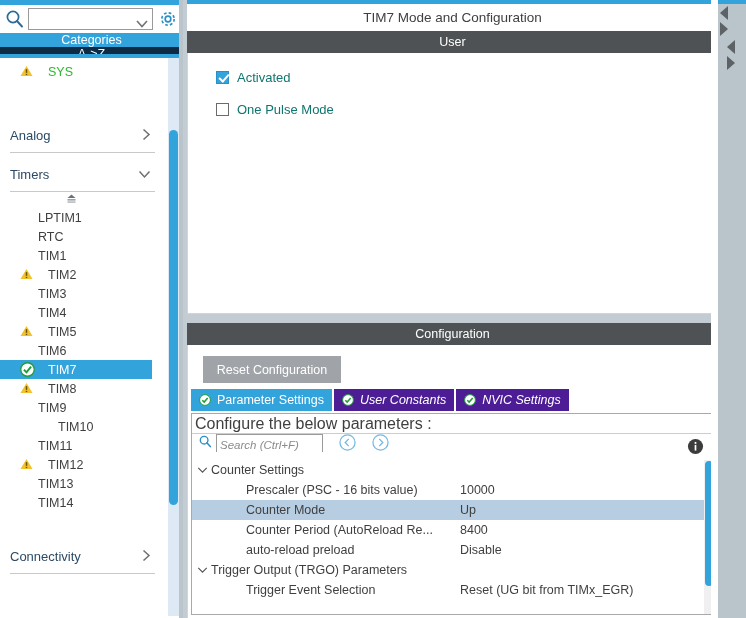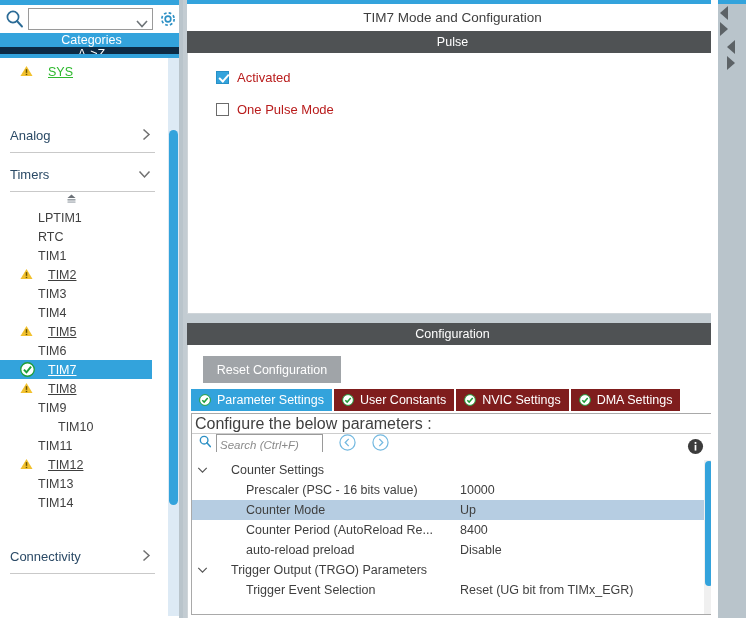--- a/index.html
+++ b/index.html
@@ -112,21 +112,21 @@
     color: #3f3f3f;
     padding-left: 22px;
     position: relative;
     white-space: nowrap;
     cursor: pointer;
   }
   .tree-row .warn {
     position: absolute; left: 20px; top: 3px;
     width: 13px; height: 12px;
   }
-  .tree-row.has-warn { padding-left: 48px; text-decoration: underline; }
+  .tree-row.has-warn { padding-left: 48px; }
   .tree-row.sel {
     background: #33a3dc;
     color: #ffffff;
     width: 152px;
   }
   .tree-row.sel .ok-ico {
     position: absolute; left: 20px; top: 2px;
     width: 15px; height: 15px;
   }
   .tree-row.green { color: #2eb82e; }
@@ -198,21 +198,21 @@
     position: absolute; left: 0; top: 53px;
     width: 531px; height: 261px;
     background: #ffffff;
     border-left: 1px solid #cfd5d9;
     border-right: 1px solid #cfd5d9;
     border-bottom: 1px solid #cfd5d9;
   }
   .chk-row {
     display: flex; align-items: center;
     font-size: 13px;
-    color: #b91c1c;
+    color: #0f766e;
     padding-left: 28px;
     height: 22px;
     cursor: pointer;
   }
   .chkbox {
     width: 13px; height: 13px;
     border: 1px solid #6b6b6b;
     background: #ffffff;
     margin-right: 8px;
     flex: 0 0 auto;
@@ -273,21 +273,21 @@
     height: 22px;
     display: flex; align-items: center;
     font-size: 12.5px;
     color: #ffffff;
     padding: 0 8px;
     margin-right: 2px;
     cursor: pointer;
     white-space: nowrap;
   }
   .ctab.sel { background: #33a3dc; }
-  .ctab.unsel { background: #7f1d1d; }
+  .ctab.unsel { background: #4c1d95; font-style: italic; }
   .ctab .okdot {
     width: 12px; height: 12px;
     margin-right: 6px; flex: 0 0 auto;
   }
 
   #param-panel {
     position: absolute; left: 3px; top: 68px;
     width: 524px; height: 202px;
     border: 1px solid #a9a9a9;
     background: #ffffff;
@@ -341,21 +341,21 @@
     font-size: 12.5px;
     color: #3f3f3f;
     cursor: pointer;
   }
   .prow.group { padding-left: 5px; font-weight: normal; }
   .prow.group .gchev {
     width: 14px; color: #555; font-size: 11px;
     display: inline-block;
   }
   .prow .pname { padding-left: 54px; width: 268px; }
-  .prow.group .pname { padding-left: 0; width: auto; margin-left: 20px; }
+  .prow.group .pname { padding-left: 0; width: auto; }
   .prow .pval { color: #3f3f3f; }
   .prow.sel { background: #b6cde2; }
 
   #param-sb-track {
     position: absolute; right: 0; top: 46px;
     width: 10px; height: 154px;
     background: #f0f0f0;
   }
   #param-sb-thumb {
     position: absolute; right: 1px; top: 47px;
@@ -574,21 +574,21 @@
     <div id="left-sb-track"></div>
     <div id="left-sb-thumb"></div>
   </div>
   <div id="left-panel-edge"></div>
 
   <div id="main">
     <div id="main-topline"></div>
 
     <div id="mode-title">TIM7 Mode and Configuration</div>
 
-    <div id="mode-bar">Pulse</div>
+    <div id="mode-bar">User</div>
 
     <div id="mode-body">
       <div class="chk-row" style="margin-top:13px">
         <span class="chkbox on"></span>
         <span>Activated</span>
       </div>
       <div class="chk-row" style="margin-top:10px">
         <span class="chkbox"></span>
         <span>One Pulse Mode</span>
       </div>
@@ -623,29 +623,20 @@
         </div>
         <div class="ctab unsel">
           <span class="okdot">
             <svg width="12" height="12" viewBox="0 0 16 16">
                 <circle cx="8" cy="8" r="7.2" fill="#ffffff" stroke="#1f9d3a" stroke-width="1.3"></circle>
                 <polyline points="4.4,8.2 6.9,10.8 11.6,5.2" fill="none" stroke="#1f9d3a" stroke-width="2"></polyline>
               </svg>
           </span>
           <span>NVIC Settings</span>
         </div>
-        <div class="ctab unsel">
-          <span class="okdot">
-            <svg width="12" height="12" viewBox="0 0 16 16">
-                <circle cx="8" cy="8" r="7.2" fill="#ffffff" stroke="#1f9d3a" stroke-width="1.3"></circle>
-                <polyline points="4.4,8.2 6.9,10.8 11.6,5.2" fill="none" stroke="#1f9d3a" stroke-width="2"></polyline>
-              </svg>
-          </span>
-          <span>DMA Settings</span>
-        </div>
       </div>
 
       <div id="param-panel">
 
         <div id="configure-label">Configure the below parameters :</div>
 
         <div id="search-toolbar">
           <span class="mag-icon" style="width:15px;height:15px;margin-left:2px">
             <svg width="15" height="15" viewBox="0 0 22 22">
               <circle cx="9" cy="9" r="5.6" fill="none" stroke="#2b8fc4" stroke-width="2"></circle>

